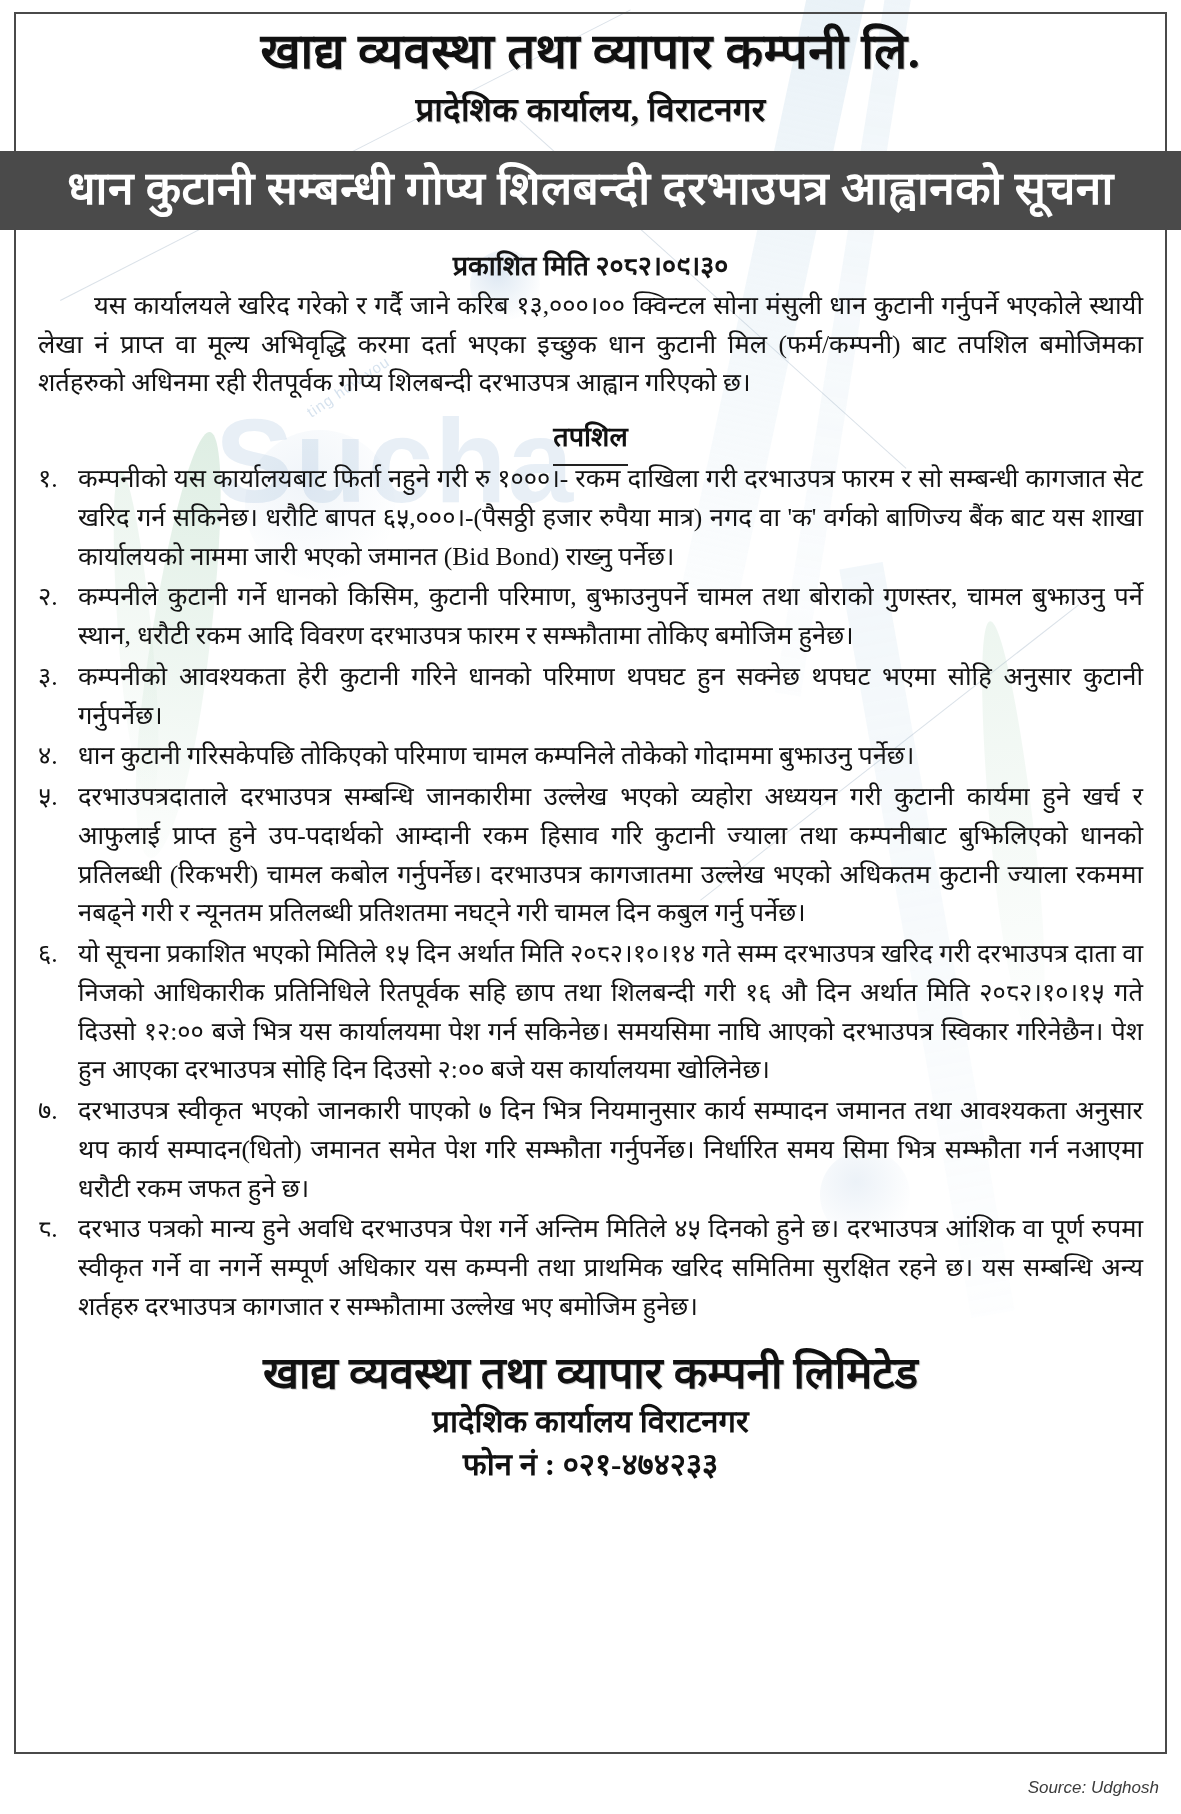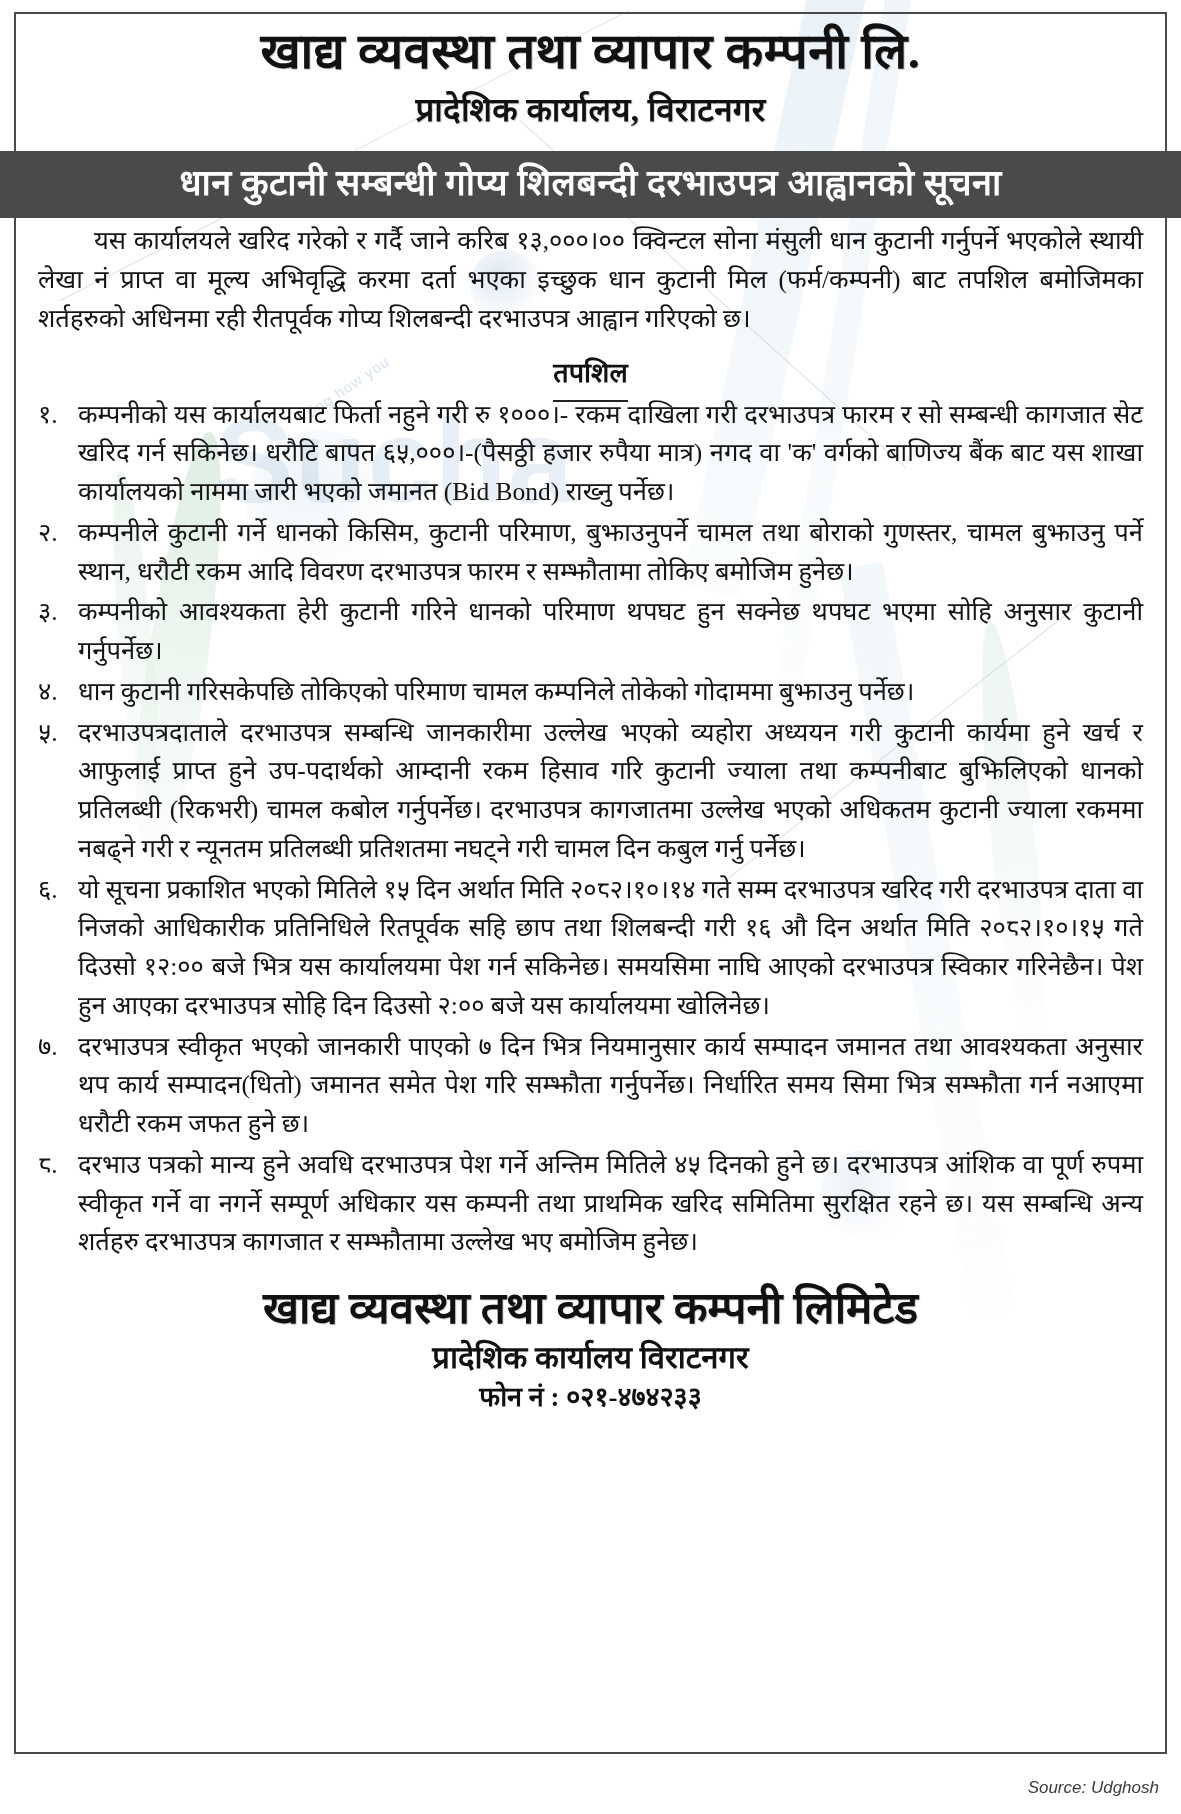--- a/index.html
+++ b/index.html
@@ -116,21 +116,21 @@
     letter-spacing: 0.3px;
     text-shadow: 1px 1px 0 rgba(0,0,0,0.18);
   }
 
   .banner {
     margin: 20px -34px 0 -34px;
     background: #4a4a4a;
     color: #ffffff;
     text-align: center;
     padding: 10px 8px 12px 8px;
-    font-size: 36px;
+    font-size: 46px;
     font-weight: 700;
     letter-spacing: 0.4px;
     line-height: 1.15;
     border-top: 2px solid #4a4a4a;
     border-bottom: 2px solid #4a4a4a;
   }
 
   .pubdate {
     text-align: center;
     font-size: 27px;
@@ -198,21 +198,21 @@
     text-shadow: 1px 1px 0 rgba(0,0,0,0.18);
   }
   .sig-l2 {
     font-size: 31px;
     font-weight: 700;
     line-height: 1.3;
     color: #111;
     margin-top: 2px;
   }
   .sig-l3 {
-    font-size: 27px;
+    font-size: 31px;
     font-weight: 700;
     line-height: 1.3;
     color: #111;
     margin-top: 2px;
   }
 
   .source {
     position: absolute;
     right: 22px;
     bottom: 16px;
@@ -247,20 +247,21 @@
 
   <div class="frame"></div>
 
   <div class="content">
 
     <h1 class="org-title">खाद्य व्यवस्था तथा व्यापार कम्पनी लि.</h1>
     <h2 class="org-sub">प्रादेशिक कार्यालय, विराटनगर</h2>
 
     <div class="banner">धान कुटानी सम्बन्धी गोप्य शिलबन्दी दरभाउपत्र आह्वानको सूचना</div>
 
+    <div class="pubdate">प्रकाशित मिति २०८२।०९।३०</div>
 
     <p class="intro">यस कार्यालयले खरिद गरेको र गर्दै जाने करिब १३,०००।०० क्विन्टल सोना मंसुली धान कुटानी गर्नुपर्ने भएकोले स्थायी लेखा नं प्राप्त वा मूल्य अभिवृद्धि करमा दर्ता भएका इच्छुक धान कुटानी मिल (फर्म/कम्पनी) बाट तपशिल बमोजिमका शर्तहरुको अधिनमा रही रीतपूर्वक गोप्य शिलबन्दी दरभाउपत्र आह्वान गरिएको छ।</p>
 
     <div class="section-head"><span>तपशिल</span></div>
 
     <ol class="terms">
       <li>
         <span class="num">१.</span><span>कम्पनीको यस कार्यालयबाट फिर्ता नहुने गरी रु १०००।- रकम दाखिला गरी दरभाउपत्र फारम र सो सम्बन्धी कागजात सेट खरिद गर्न सकिनेछ। धरौटि बापत ६५,०००।-(पैसठ्ठी हजार रुपैया मात्र) नगद वा 'क' वर्गको बाणिज्य बैंक बाट यस शाखा कार्यालयको नाममा जारी भएको जमानत (Bid Bond) राख्नु पर्नेछ।</span>
       </li>
       <li>

